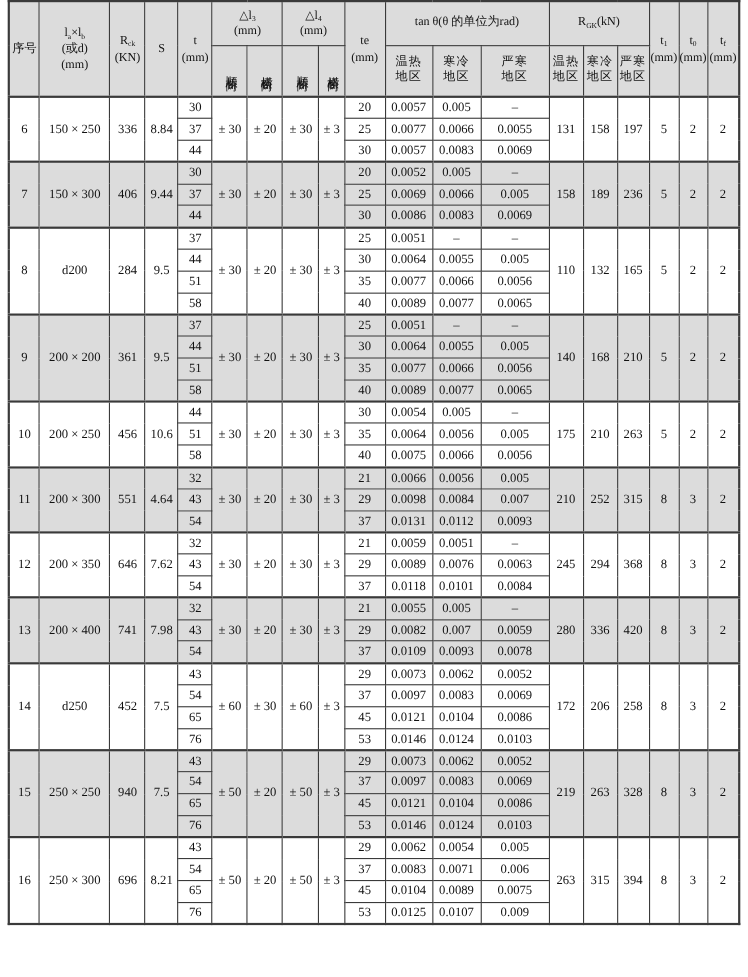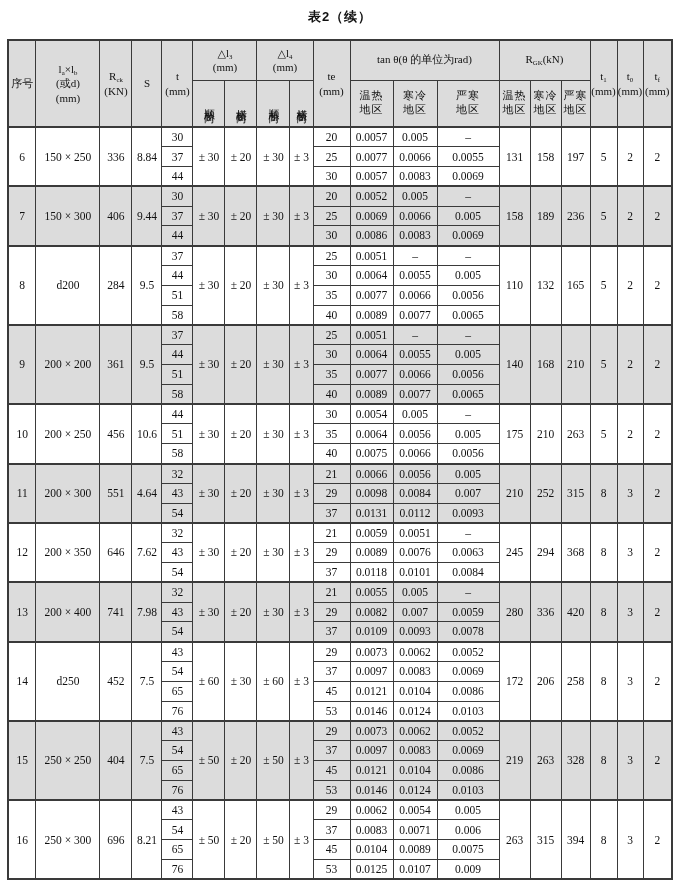--- a/index.html
+++ b/index.html
@@ -38,21 +38,20 @@
   .vert{
     writing-mode:vertical-rl;text-orientation:upright;
     line-height:1;letter-spacing:2px;display:inline-block;
   }
   .wrap2{display:inline-block;width:2.3em;line-height:1.3;letter-spacing:1px;white-space:normal;font-family:Liberation Mono, monospace;}
 </style>
 </head>
 <body>
 
 <div class="page">
-  <div class="title">表2（续）</div>
 
   <table>
     <colgroup>
       <col style="width:28px">
         <col style="width:64px">
         <col style="width:32px">
         <col style="width:30px">
       <col style="width:31px">
         <col style="width:32px">
         <col style="width:32px">
@@ -461,21 +460,21 @@
         <tr>
           <td>76</td>
           <td>53</td>
           <td>0.0146</td>
           <td>0.0124</td>
           <td>0.0103</td>
         </tr>
         <tr class="shaded group-first">
           <td rowspan="4">15</td>
           <td rowspan="4">250 × 250</td>
-          <td rowspan="4">404</td>
+          <td rowspan="4">940</td>
           <td rowspan="4">7.5</td>
           <td>43</td>
           <td rowspan="4">± 50</td>
           <td rowspan="4">± 20</td>
           <td rowspan="4">± 50</td>
           <td rowspan="4">± 3</td>
           <td>29</td>
           <td>0.0073</td>
           <td>0.0062</td>
           <td>0.0052</td>

